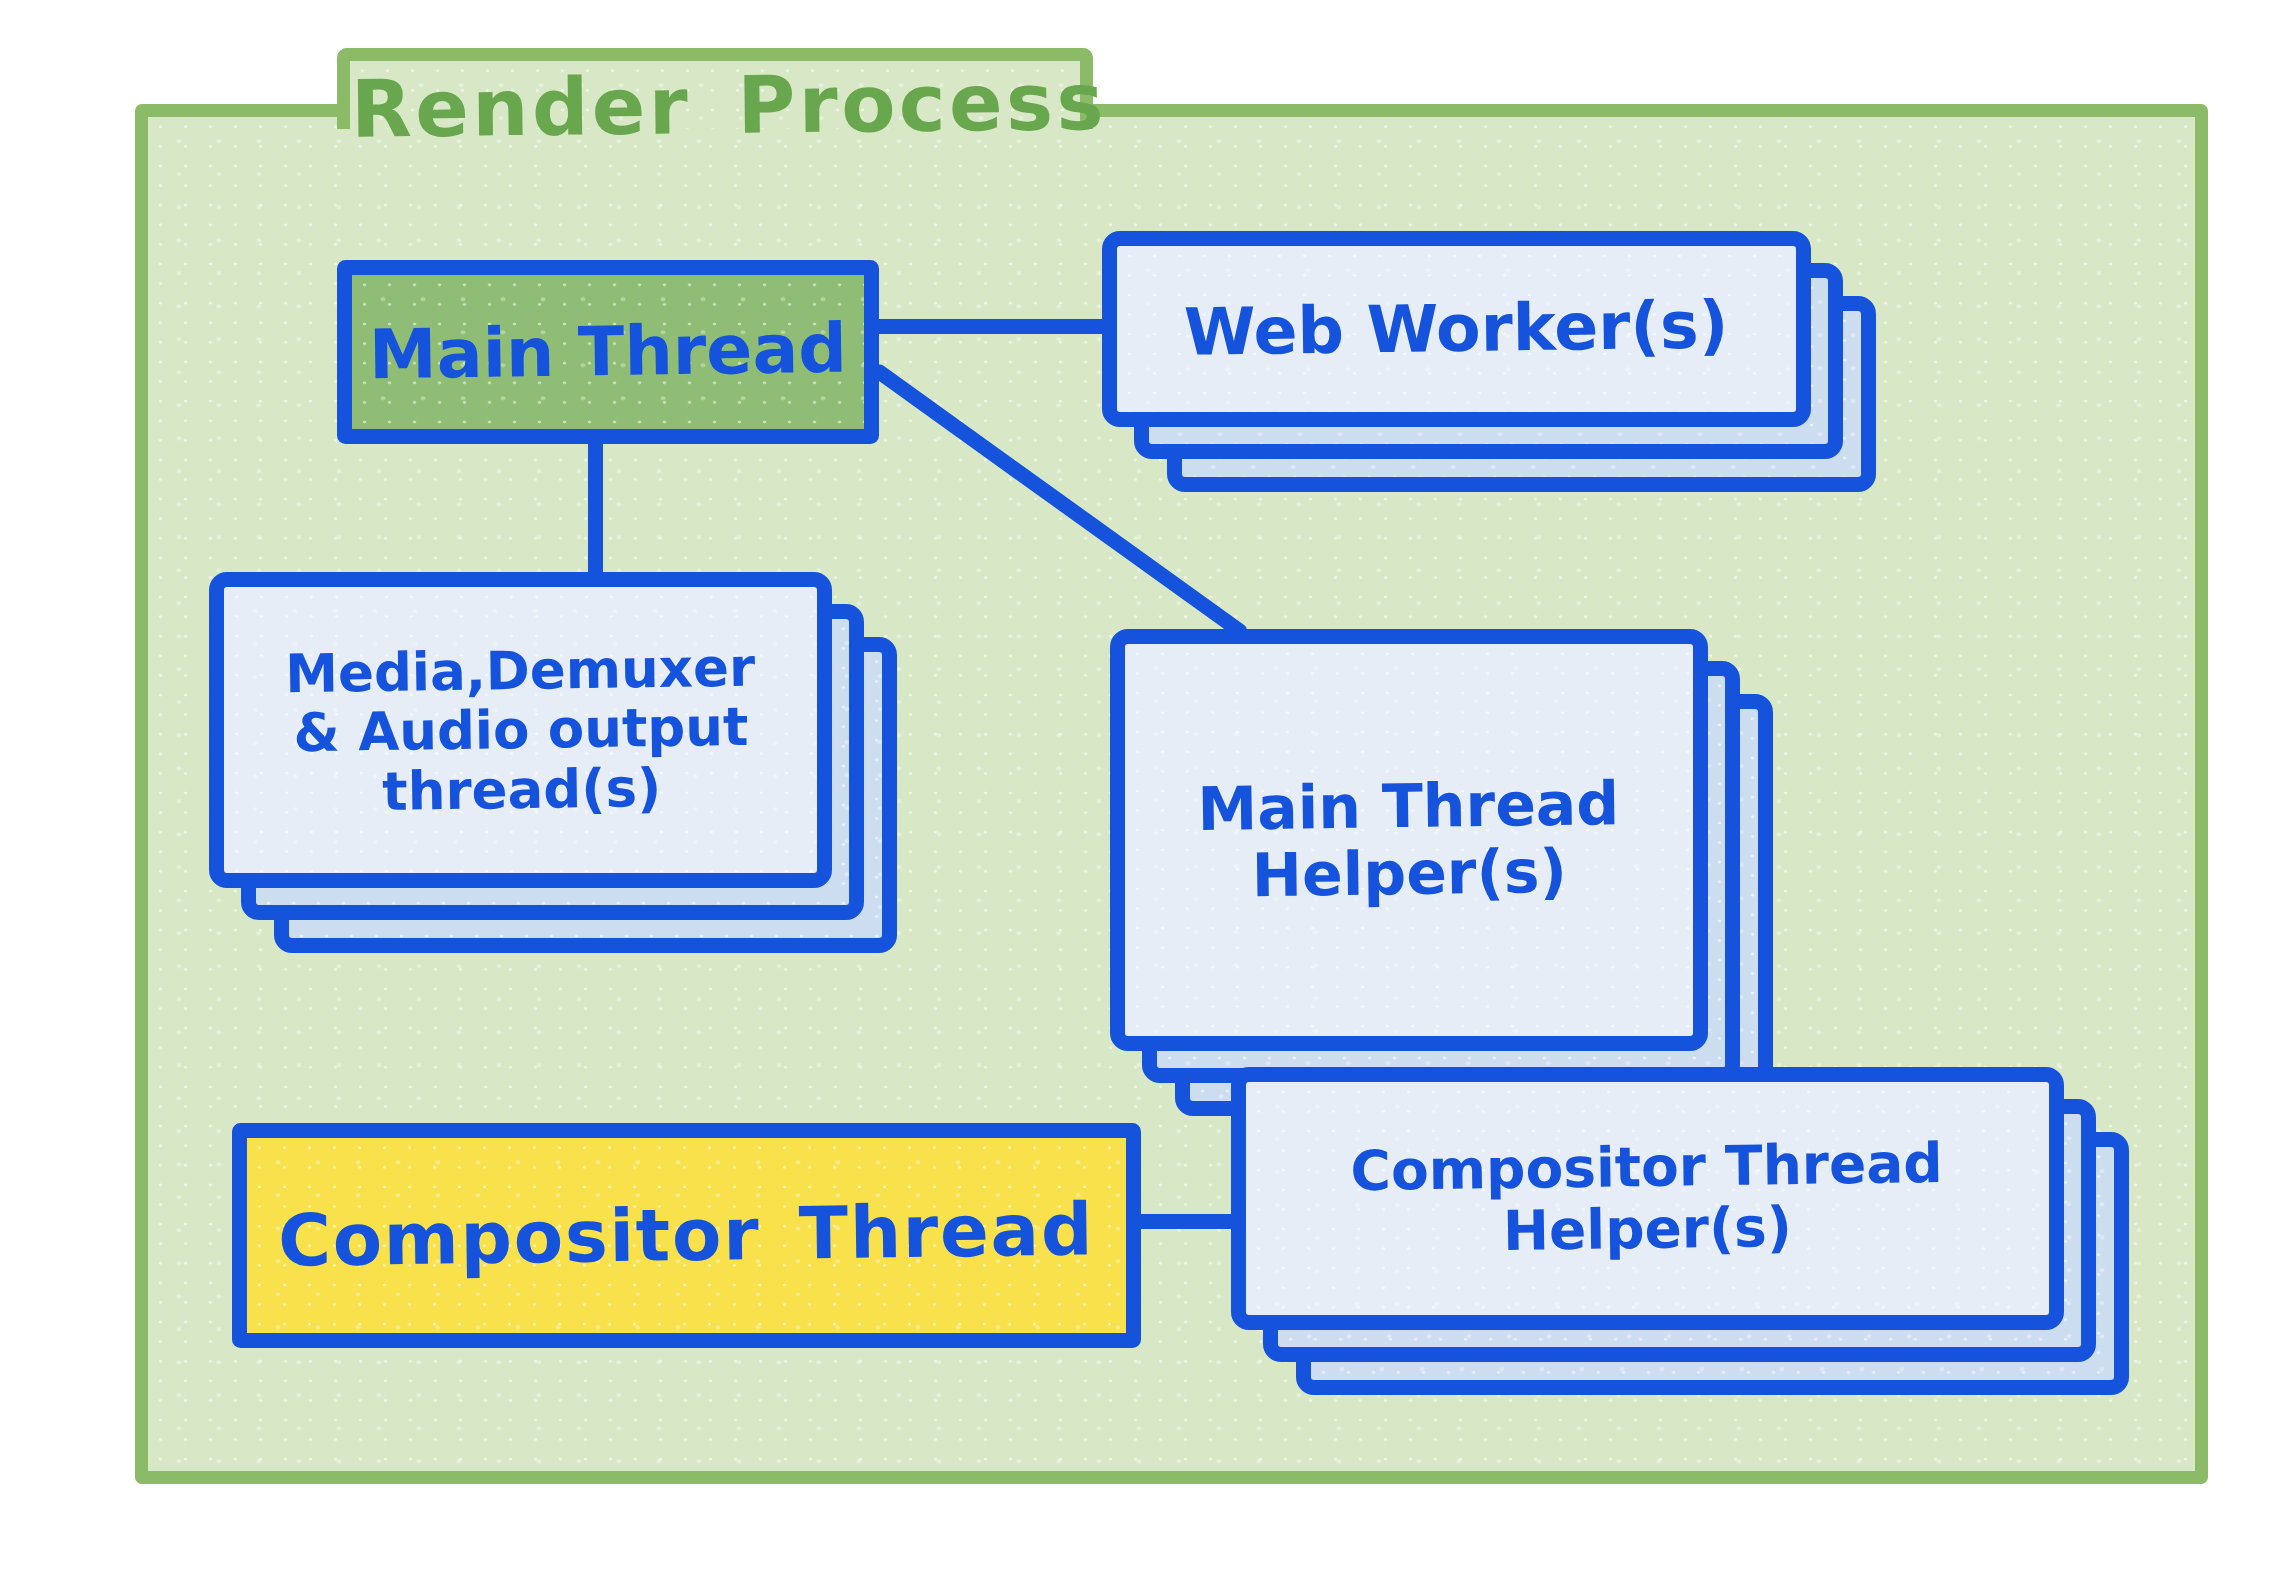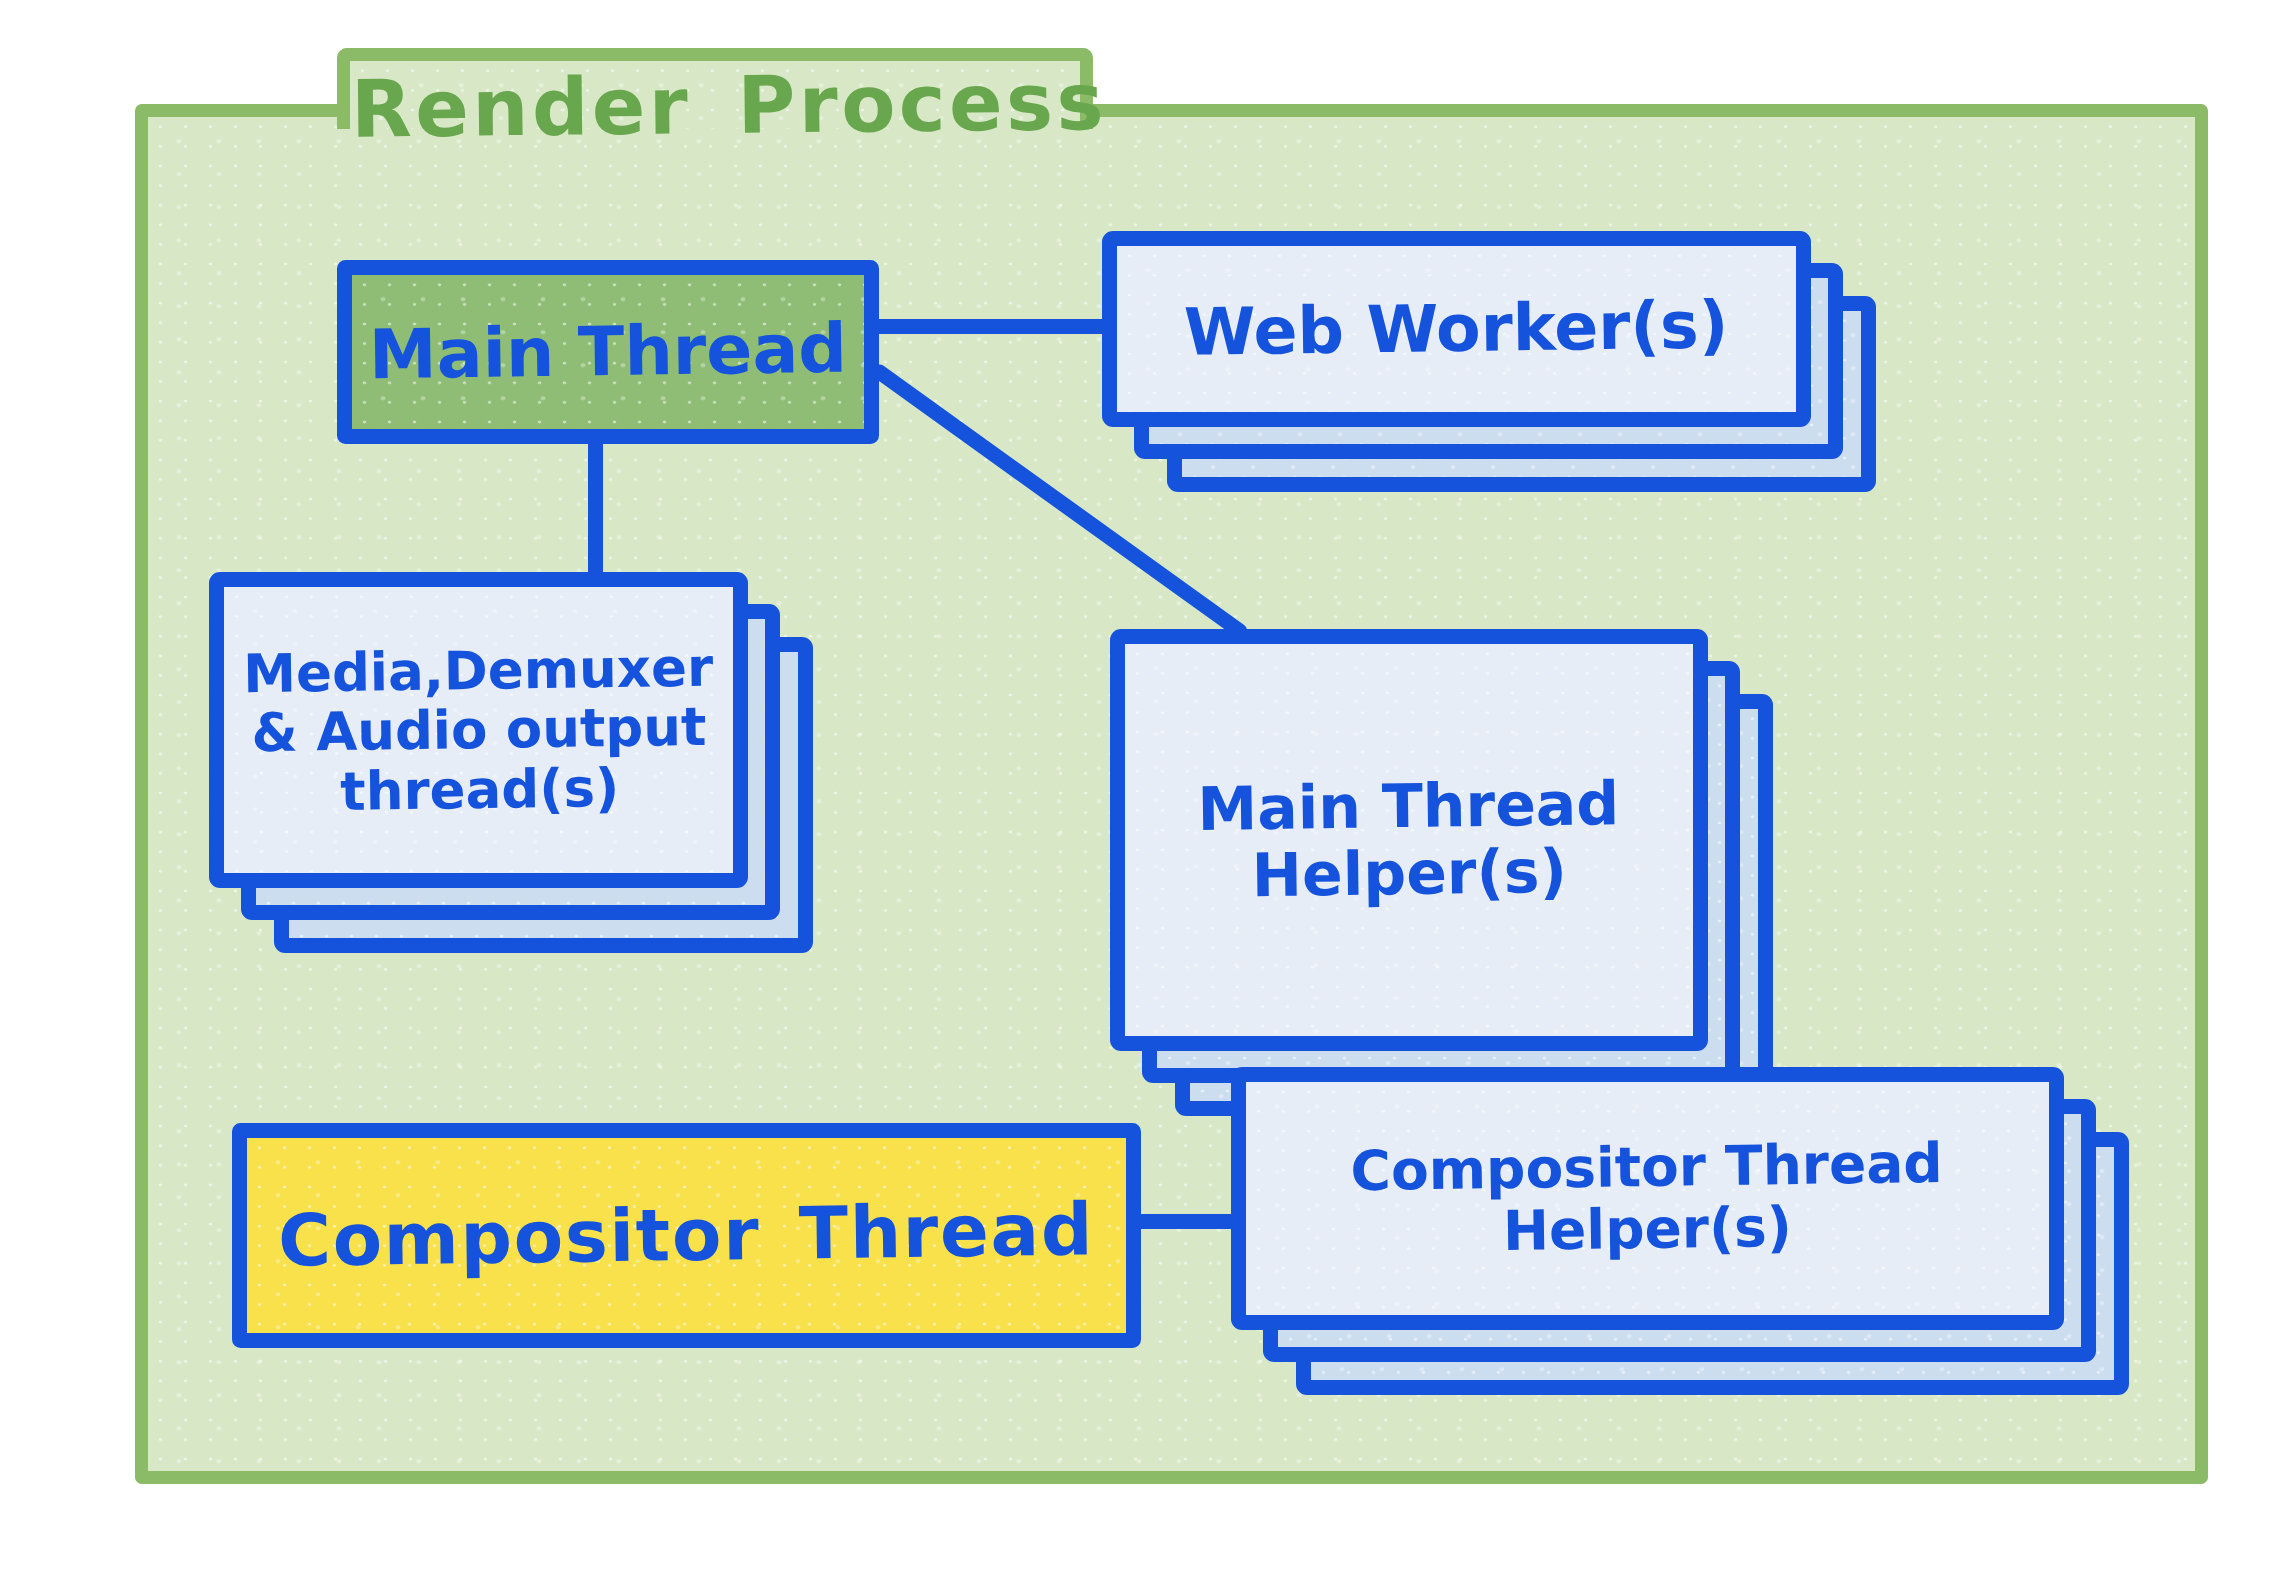--- a/index.html
+++ b/index.html
@@ -72,37 +72,37 @@
     display:flex;align-items:center;justify-content:center;flex-direction:column;
   }
   .label{
     color:var(--node-blue);font-weight:bold;text-align:center;
     transform:rotate(-0.8deg);line-height:1.12;white-space:nowrap;
   }
 
   
   .stack{position:absolute;z-index:4;}
   .stack .card{position:absolute;box-sizing:border-box;
-    border:15.4px solid var(--node-blue);border-radius:11px;}
+    border:15.4px solid var(--node-blue);border-radius:18px;}
   .stack .back2{left:65px;top:65px;background-color:var(--card-back);}
   .stack .back1{left:32px;top:32px;background-color:var(--card-back);}
   .stack .front{left:0;top:0;background-color:var(--card-front);
     display:flex;align-items:center;justify-content:center;flex-direction:column;}
 
   
   .node-main-thread{left:337px;top:260px;width:542px;height:184px;
     background-color:var(--main-thread-fill);}
   .node-main-thread .label{font-size:68px;}
 
   .stack-web-workers{left:1102px;top:231px;}
   .stack-web-workers .card{width:709px;height:196px;}
   .stack-web-workers .label{font-size:65px;}
 
   .stack-media{left:209px;top:572px;}
-  .stack-media .card{width:539px;height:316px;}
+  .stack-media .card{width:623px;height:316px;}
   .stack-media .label{font-size:53px;}
 
   .stack-mt-helpers{left:1110px;top:629px;}
   .stack-mt-helpers .card{width:598px;height:422px;}
   .stack-mt-helpers .label{font-size:60px;}
 
   .node-compositor{left:232px;top:1123px;width:909px;height:225px;
     background-color:var(--compositor-fill);}
   .node-compositor .label{font-size:72px;letter-spacing:1.7px;word-spacing:12px;}
 

